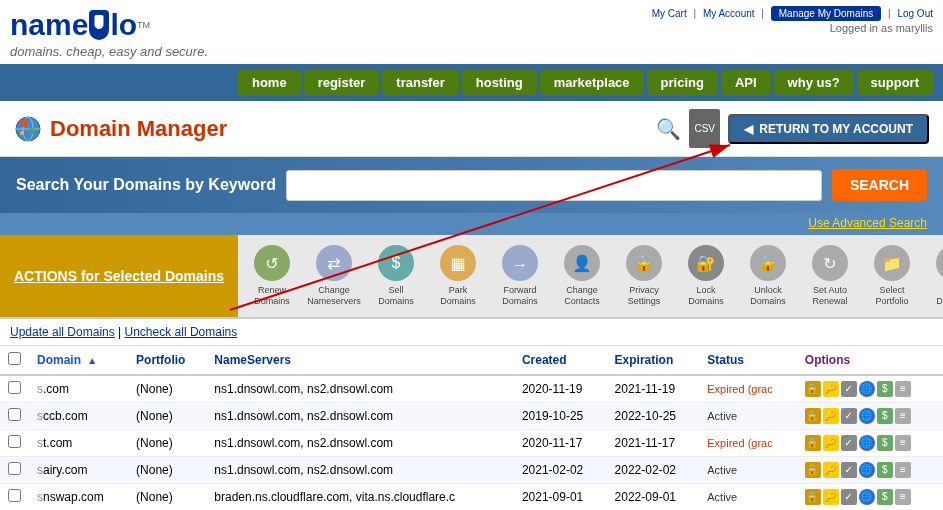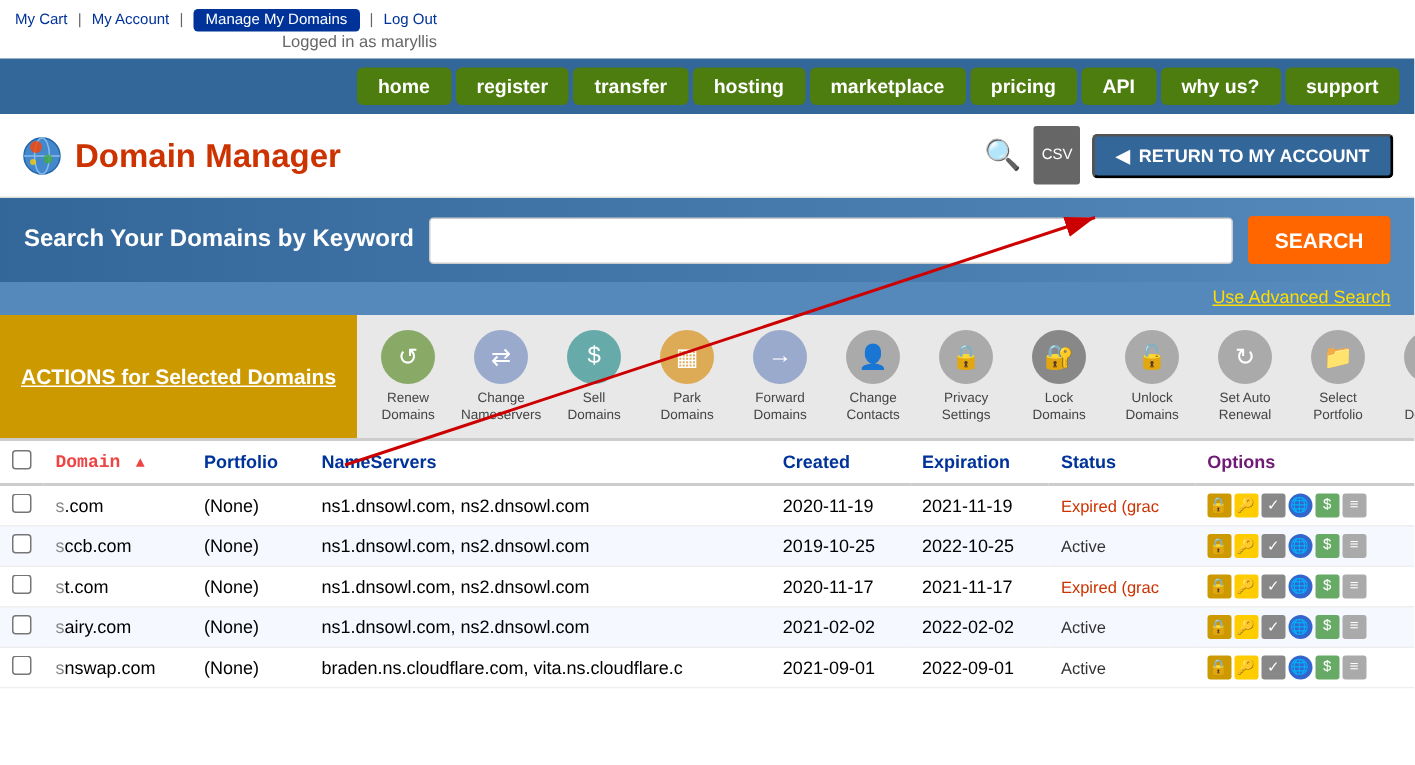--- a/index.html
+++ b/index.html
@@ -86,20 +86,31 @@
     <defs>
       <marker id="arrowhead" markerWidth="10" markerHeight="7" refX="10" refY="3.5" orient="auto">
         <polygon points="0 0, 10 3.5, 0 7" fill="#cc0000"></polygon>
       </marker>
     </defs>
     <line x1="230" y1="310" x2="730" y2="145" stroke="#cc0000" stroke-width="2" marker-end="url(#arrowhead)"></line>
 
   </svg>
 
   <div class="top-header">
+    <div class="logo-area">
+      <div style="display:flex;align-items:center;">
+        <span style="font-size:30px;font-weight:900;color:#003399;font-family:Arial Black,sans-serif;">name</span>
+        <span style="display:inline-block;background:#003399;border-radius:4px 4px 10px 10px;width:20px;height:30px;margin:0 1px;position:relative;">
+          <span style="position:absolute;top:5px;left:50%;transform:translateX(-50%);width:9px;height:14px;background:#fff;border-radius:2px 2px 5px 5px;display:block;"></span>
+        </span>
+        <span style="font-size:30px;font-weight:900;color:#003399;font-family:Arial Black,sans-serif;">lo</span>
+        <sup style="font-size:9px;color:#666;font-weight:normal;">TM</sup>
+      </div>
+      <div class="logo-tagline">domains. cheap, easy and secure.</div>
+    </div>
     <div style="text-align:right;">
       <div class="top-nav-links">
         <a>My Cart</a>
         <span class="separator">|</span>
         <a>My Account</a>
         <span class="separator">|</span>
         <a class="manage-btn">Manage My Domains</a>
         <span class="separator">|</span>
         <a>Log Out</a>
       </div>
@@ -198,26 +209,31 @@
         <span class="action-label">Select<br>Portfolio</span>
       </div>
       <div class="action-item">
         <div class="action-icon gray">⬆</div>
         <span class="action-label">Push<br>Domains</span>
       </div>
 
     </div>
   </div>
 
+  <div class="table-controls">
+    <a>Update all Domains</a>
+    <span> | </span>
+    <a>Uncheck all Domains</a>
+  </div>
 
   <table class="domain-table">
     <thead>
       <tr>
         <th class="checkbox-col"><input type="checkbox" style=""></th>
-        <th style="color:#ef4444;font-family:Liberation Mono, monospace;">Domain <span class="sort-arrow">▲</span></th>
+        <th style="color:#1d4ed8;">Domain <span class="sort-arrow">▲</span></th>
         <th style="color:#003399;">Portfolio</th>
         <th style="color:#003399;">NameServers</th>
         <th style="color:#003399;">Created</th>
         <th style="color:#003399;">Expiration</th>
         <th style="color:#003399;">Status</th>
         <th style="color:#701a75;">Options</th>
       </tr>
     </thead>
     <tbody>
 

